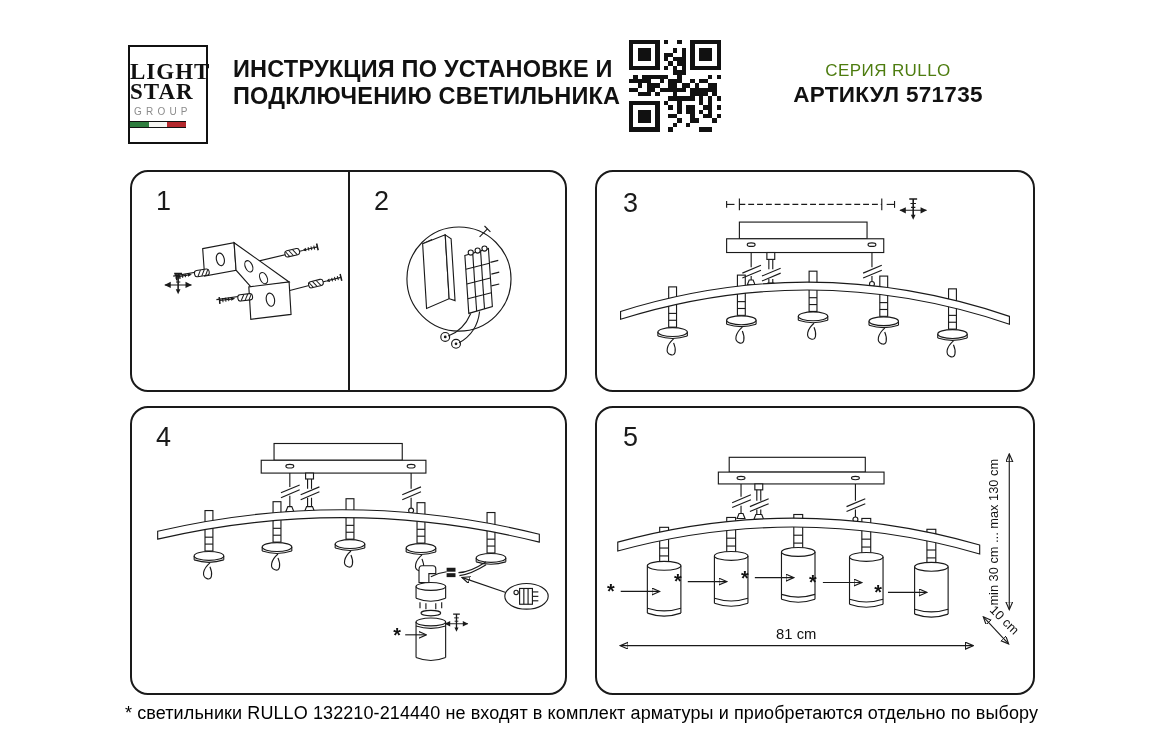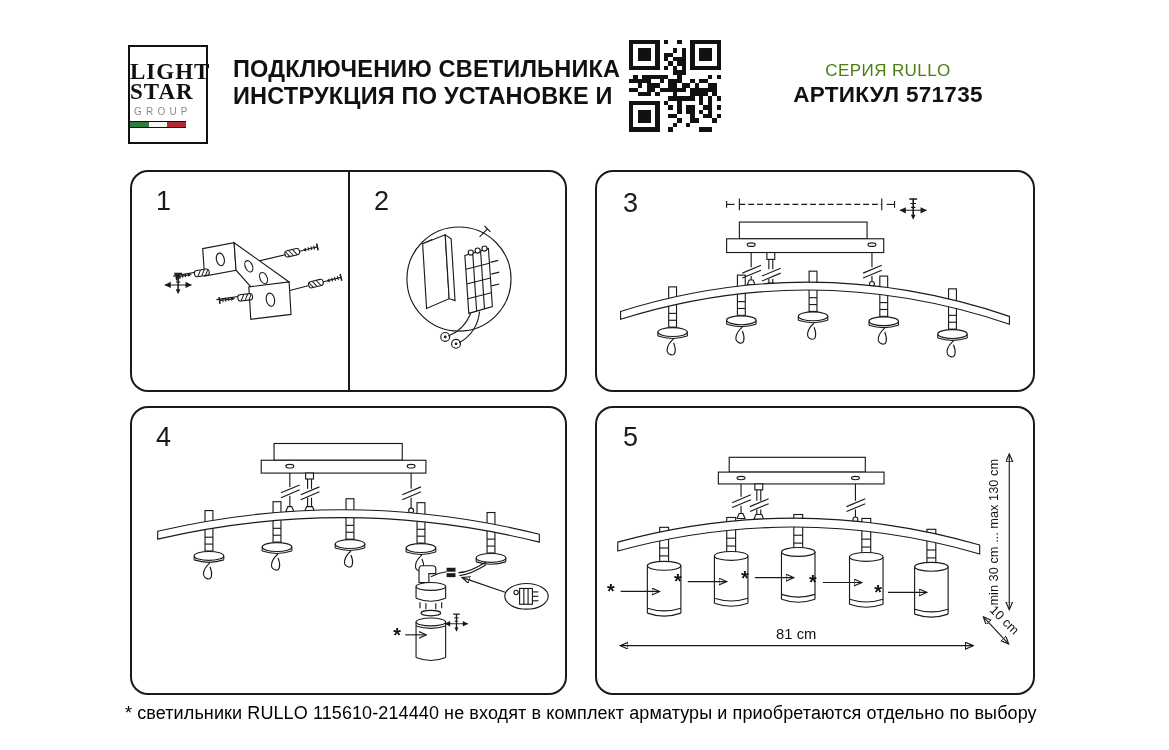--- a/index.html
+++ b/index.html
@@ -79,22 +79,22 @@
     <div class="logo-word">STAR</div>
     <div class="logo-group">GROUP</div>
     <div class="logo-flag">
       <span style="background-color: rgb(46, 125, 62);"></span>
       <span style="background-color: rgb(245, 245, 242);"></span>
       <span style="background-color: rgb(179, 40, 45);"></span>
     </div>
   </div>
 
   <div class="title">
+    <div>ИНСТРУКЦИЯ ПО УСТАНОВКЕ И</div>
     <div>ПОДКЛЮЧЕНИЮ СВЕТИЛЬНИКА</div>
-    <div>ИНСТРУКЦИЯ ПО УСТАНОВКЕ И</div>
   </div>
 
   <svg class="qr" viewBox="0 0 21 21">
     <rect x="0" y="0" width="21" height="21" fill="#fff"></rect>
     <g id="qr-modules" fill="#111" shape-rendering="crispEdges">
         <rect x="0" y="0" width="1" height="1"></rect>
         <rect x="1" y="0" width="1" height="1"></rect>
         <rect x="2" y="0" width="1" height="1"></rect>
         <rect x="3" y="0" width="1" height="1"></rect>
         <rect x="4" y="0" width="1" height="1"></rect>
@@ -701,15 +701,15 @@
         <line x1="417" y1="47" x2="417" y2="204" marker-start="url(#mk5)" marker-end="url(#mk5)"></line>
         <text class="dim-small" transform="translate(406,126) rotate(-90)" text-anchor="middle">min 30 cm ... max 130 cm</text>
       </g>
       <g>
         <line x1="391" y1="212" x2="416" y2="239" marker-start="url(#mk5)" marker-end="url(#mk5)"></line>
         <text class="dim-small" transform="translate(409,218) rotate(45)" text-anchor="middle">10 cm</text>
       </g>
     </svg>
   </div>
 
-  <div class="footer">* светильники RULLO 115610-214440 не входят в комплект арматуры и приобретаются отдельно по выбору</div>
+  <div class="footer">* светильники RULLO 132210-214440 не входят в комплект арматуры и приобретаются отдельно по выбору</div>
 
 </div>
 
 </body></html>

